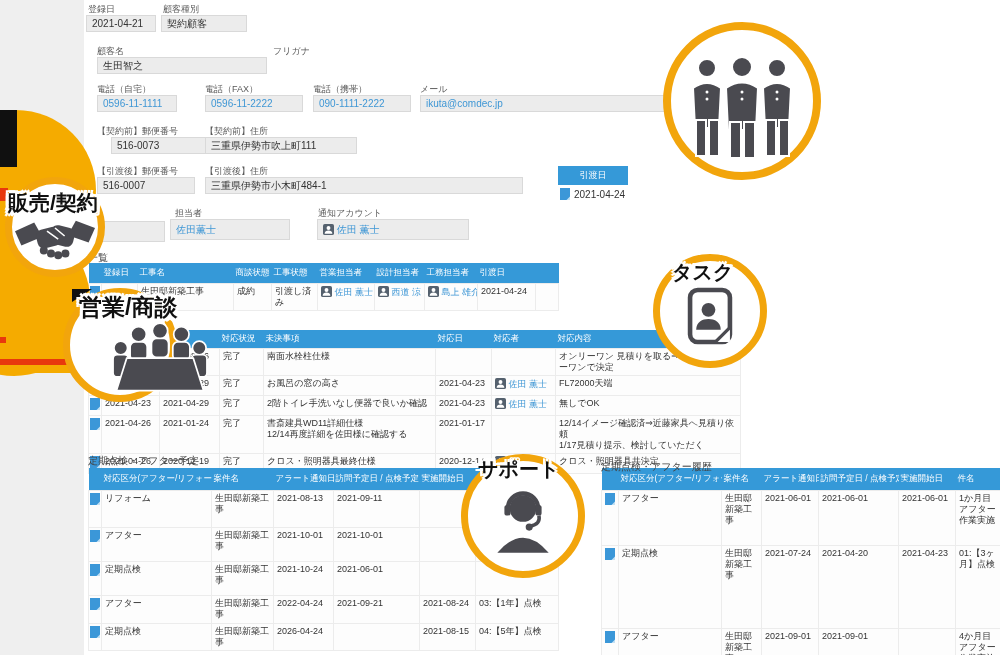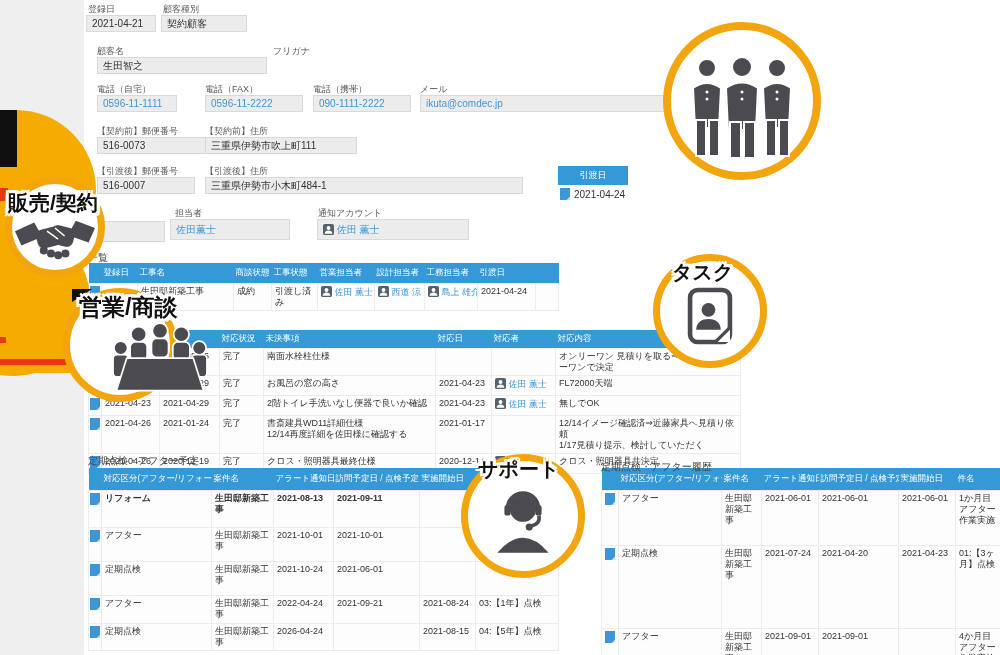--- a/index.html
+++ b/index.html
@@ -58,21 +58,21 @@
   <div class="lbl" style="left:97px;top:83px">電話（自宅）</div>
   <div class="box blue" style="left:97px;top:95px;width:80px">0596-11-1111</div>
   <div class="lbl" style="left:205px;top:83px">電話（FAX）</div>
   <div class="box blue" style="left:205px;top:95px;width:98px">0596-11-2222</div>
   <div class="lbl" style="left:313px;top:83px">電話（携帯）</div>
   <div class="box blue" style="left:313px;top:95px;width:98px">090-1111-2222</div>
   <div class="lbl" style="left:420px;top:83px">メール</div>
   <div class="box blue" style="left:420px;top:95px;width:320px">ikuta@comdec.jp</div>
 
   <div class="lbl" style="left:97px;top:125px">【契約前】郵便番号</div>
-  <div class="box" style="left:97px;top:137px;width:120px">516-0073</div>
+  <div class="box" style="left:111px;top:137px;width:120px">516-0073</div>
   <div class="lbl" style="left:205px;top:125px">【契約前】住所</div>
   <div class="box" style="left:205px;top:137px;width:152px">三重県伊勢市吹上町111</div>
 
   <div class="lbl" style="left:97px;top:165px">【引渡後】郵便番号</div>
   <div class="box" style="left:97px;top:177px;width:98px">516-0007</div>
   <div class="lbl" style="left:205px;top:165px">【引渡後】住所</div>
   <div class="box" style="left:205px;top:177px;width:318px">三重県伊勢市小木町484-1</div>
 
   <div class="bluehead" style="left:558px;top:166px;width:70px;height:19px">引渡日</div>
   <div class="minirow" style="left:558px;top:185px;width:77px;height:18px">
@@ -279,21 +279,21 @@
               <th></th>
               <th>対応区分(アフター/リフォーム)</th>
               <th>案件名</th>
               <th>アラート通知日</th>
               <th>訪問予定日 / 点検予定日</th>
               <th>実施開始日</th>
               <th>件名</th>
             </tr>
           </thead>
           <tbody>
-            <tr style="height: 37px; font-weight: bold;">
+            <tr style="height: 37px;">
               <td class="ic"><svg width="10" height="12" viewBox="0 0 10 12">
                   <path d="M0 0h10v12H0z" fill="#3b97d8"></path>
                   <path d="M10 12L6.5 12L10 8.5z" fill="#c3e1f4"></path>
                 </svg></td>
               <td>リフォーム</td>
               <td>生田邸新築工事</td>
               <td>2021-08-13</td>
               <td>2021-09-11</td>
               <td></td>
               <td></td>

